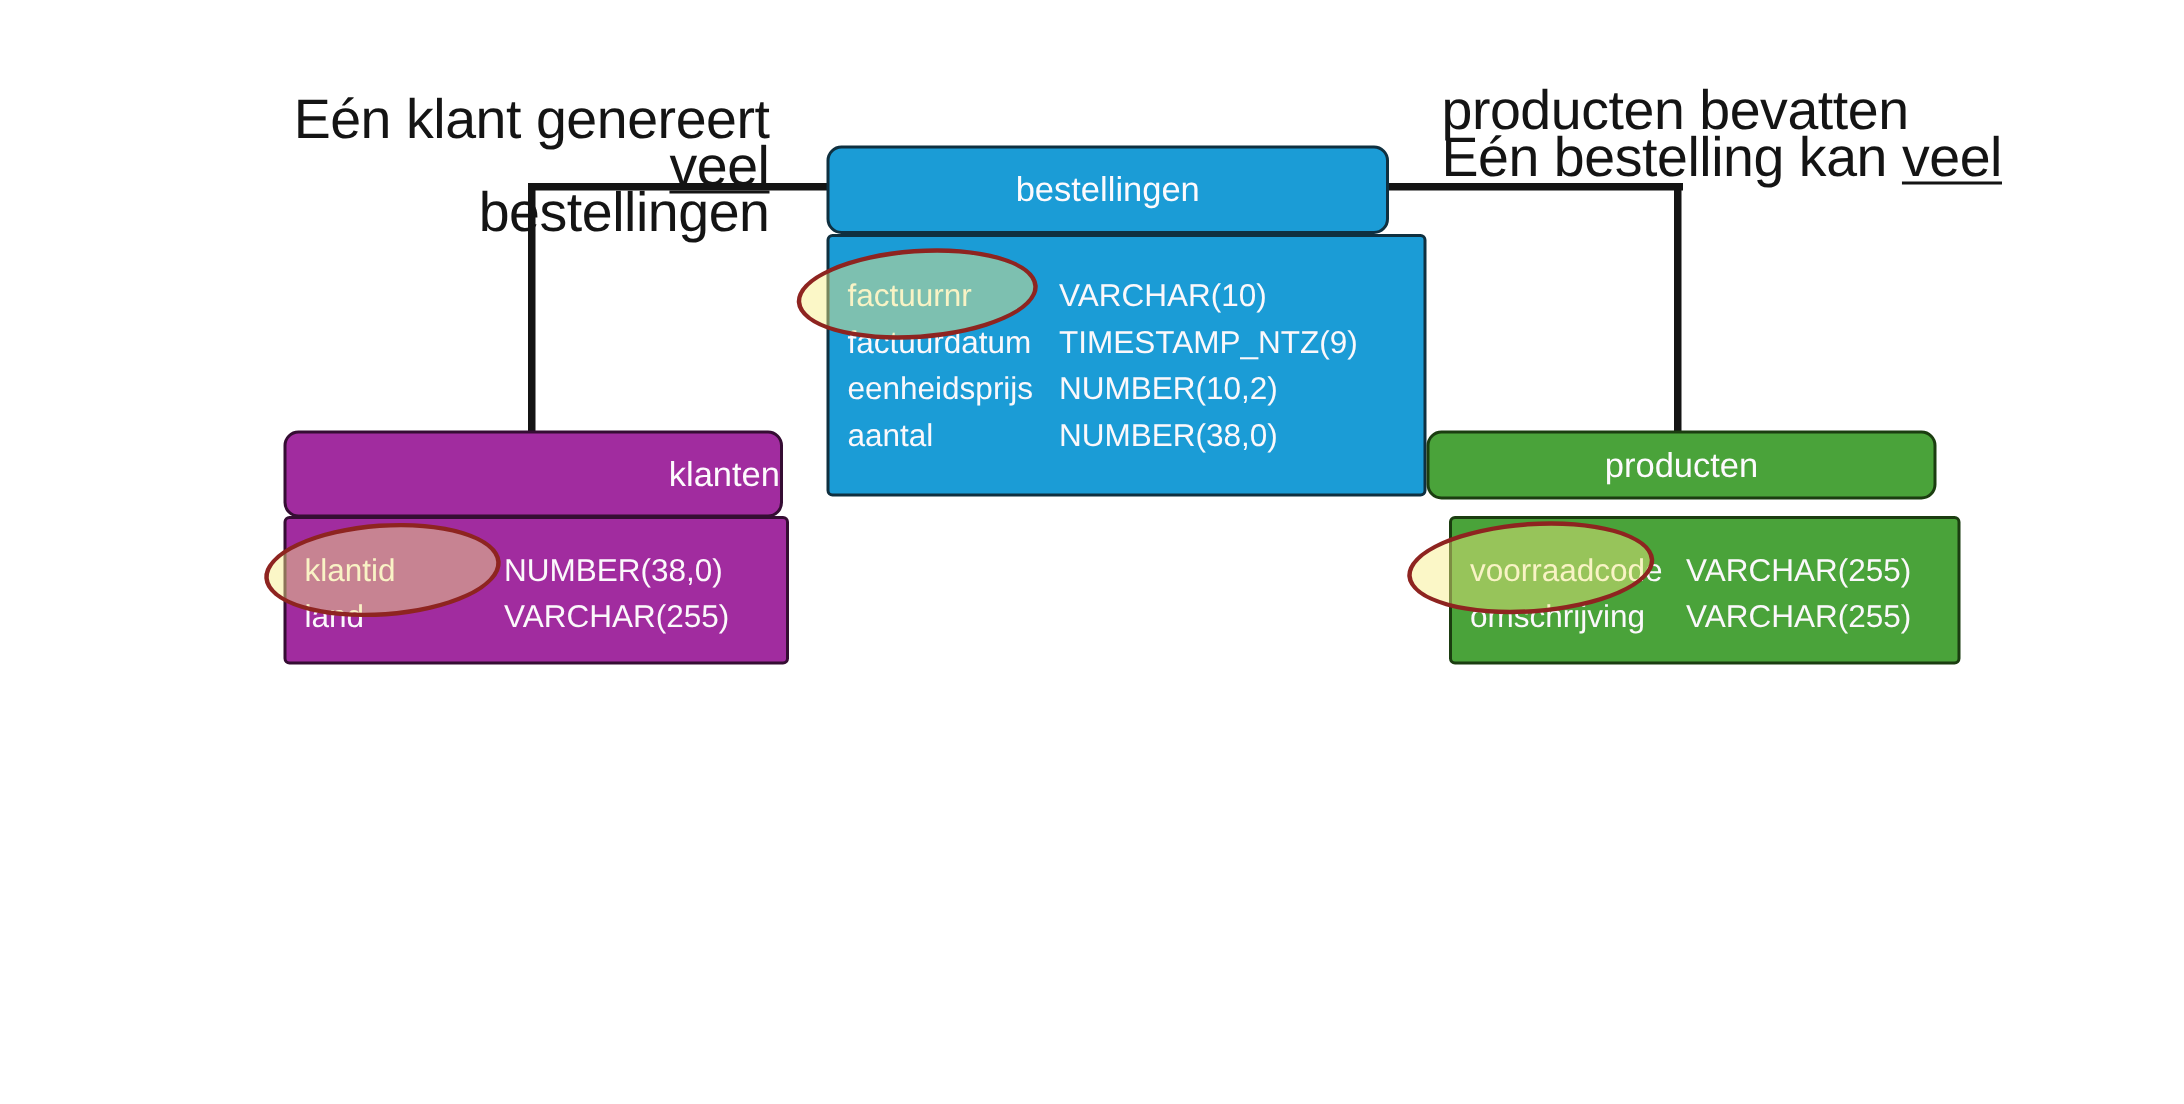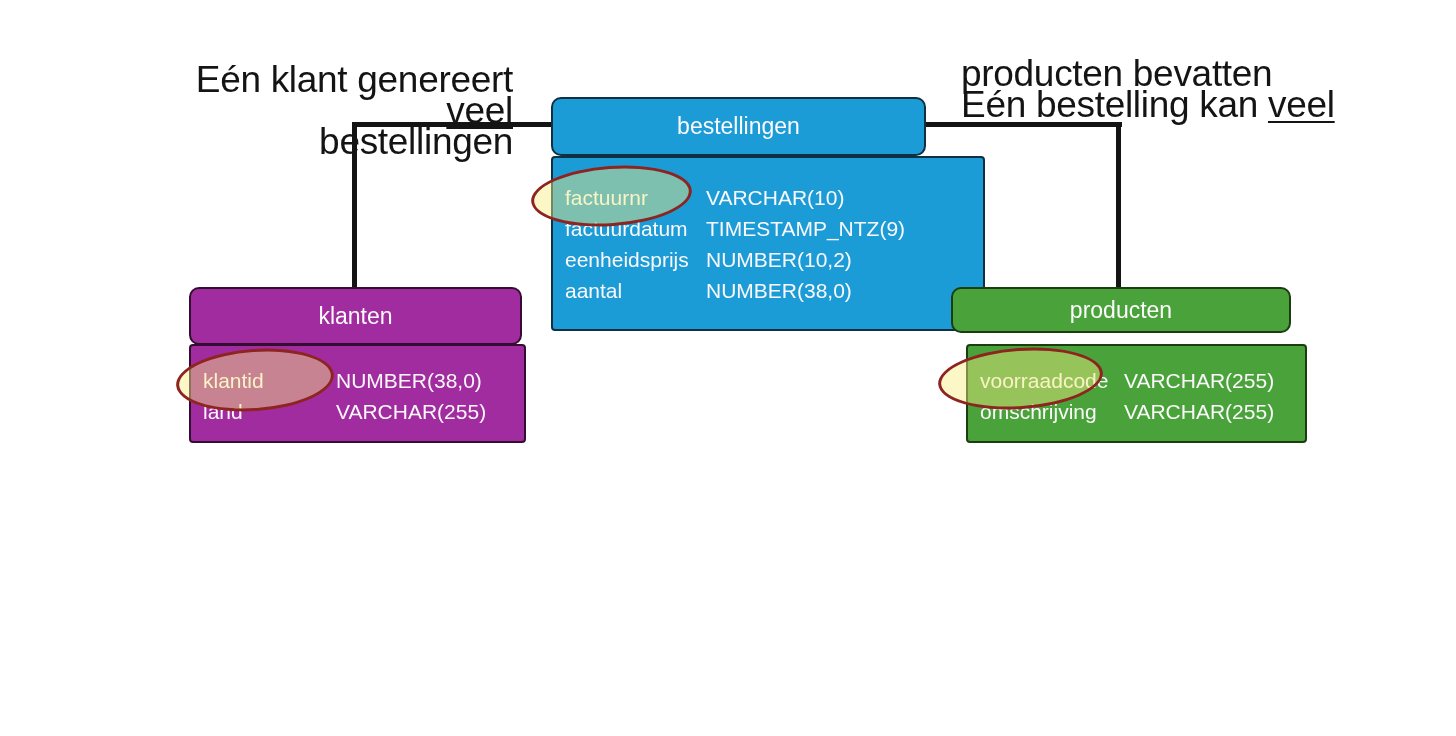--- a/index.html
+++ b/index.html
@@ -25,23 +25,23 @@
     color:#fdfafd;font-size:23px;
   }
   .tbl-body{
     position:absolute;border:2px solid;border-radius:4px;box-sizing:border-box;
     color:#fbf8fb;font-size:21px;
   }
   .row{display:flex;height:31px;align-items:center;}
   .fname{padding-left:12px;white-space:nowrap;}
   .ftype{white-space:nowrap;}
   #tbl-bestellingen-header{left:551px;top:97px;width:375px;height:59px;}
-  #tbl-bestellingen-body{left:551px;top:156px;width:434px;height:175px;padding-top:24px;}
+  #tbl-bestellingen-body{left:551px;top:156px;width:400px;height:175px;padding-top:24px;}
   #tbl-bestellingen-body .fname{width:141px;}
-  #tbl-klanten-header{left:189px;top:287px;width:333px;height:58px;}
+  #tbl-klanten-header{left:189px;top:287px;width:333px;height:58px;justify-content:flex-end;}
   #tbl-klanten-body{left:189px;top:344px;width:337px;height:99px;padding-top:19px;}
   #tbl-klanten-body .fname{width:133px;}
   #tbl-producten-header{left:951px;top:287px;width:340px;height:46px;}
   #tbl-producten-body{left:950px;top:344px;width:341px;height:99px;padding-top:19px;}
   #tbl-producten-body .fname{width:144px;}
   
   .hl{position:absolute;border-radius:50%;border:3px solid;box-sizing:border-box;}
   #hl-factuurnr{left:531px;top:166px;width:161px;height:60px;transform:rotate(-4deg);}
   #hl-klantid{left:176px;top:349px;width:158px;height:62px;transform:rotate(-4deg);}
   #hl-voorraadcode{left:938px;top:348px;width:165px;height:61px;transform:rotate(-4deg);}

